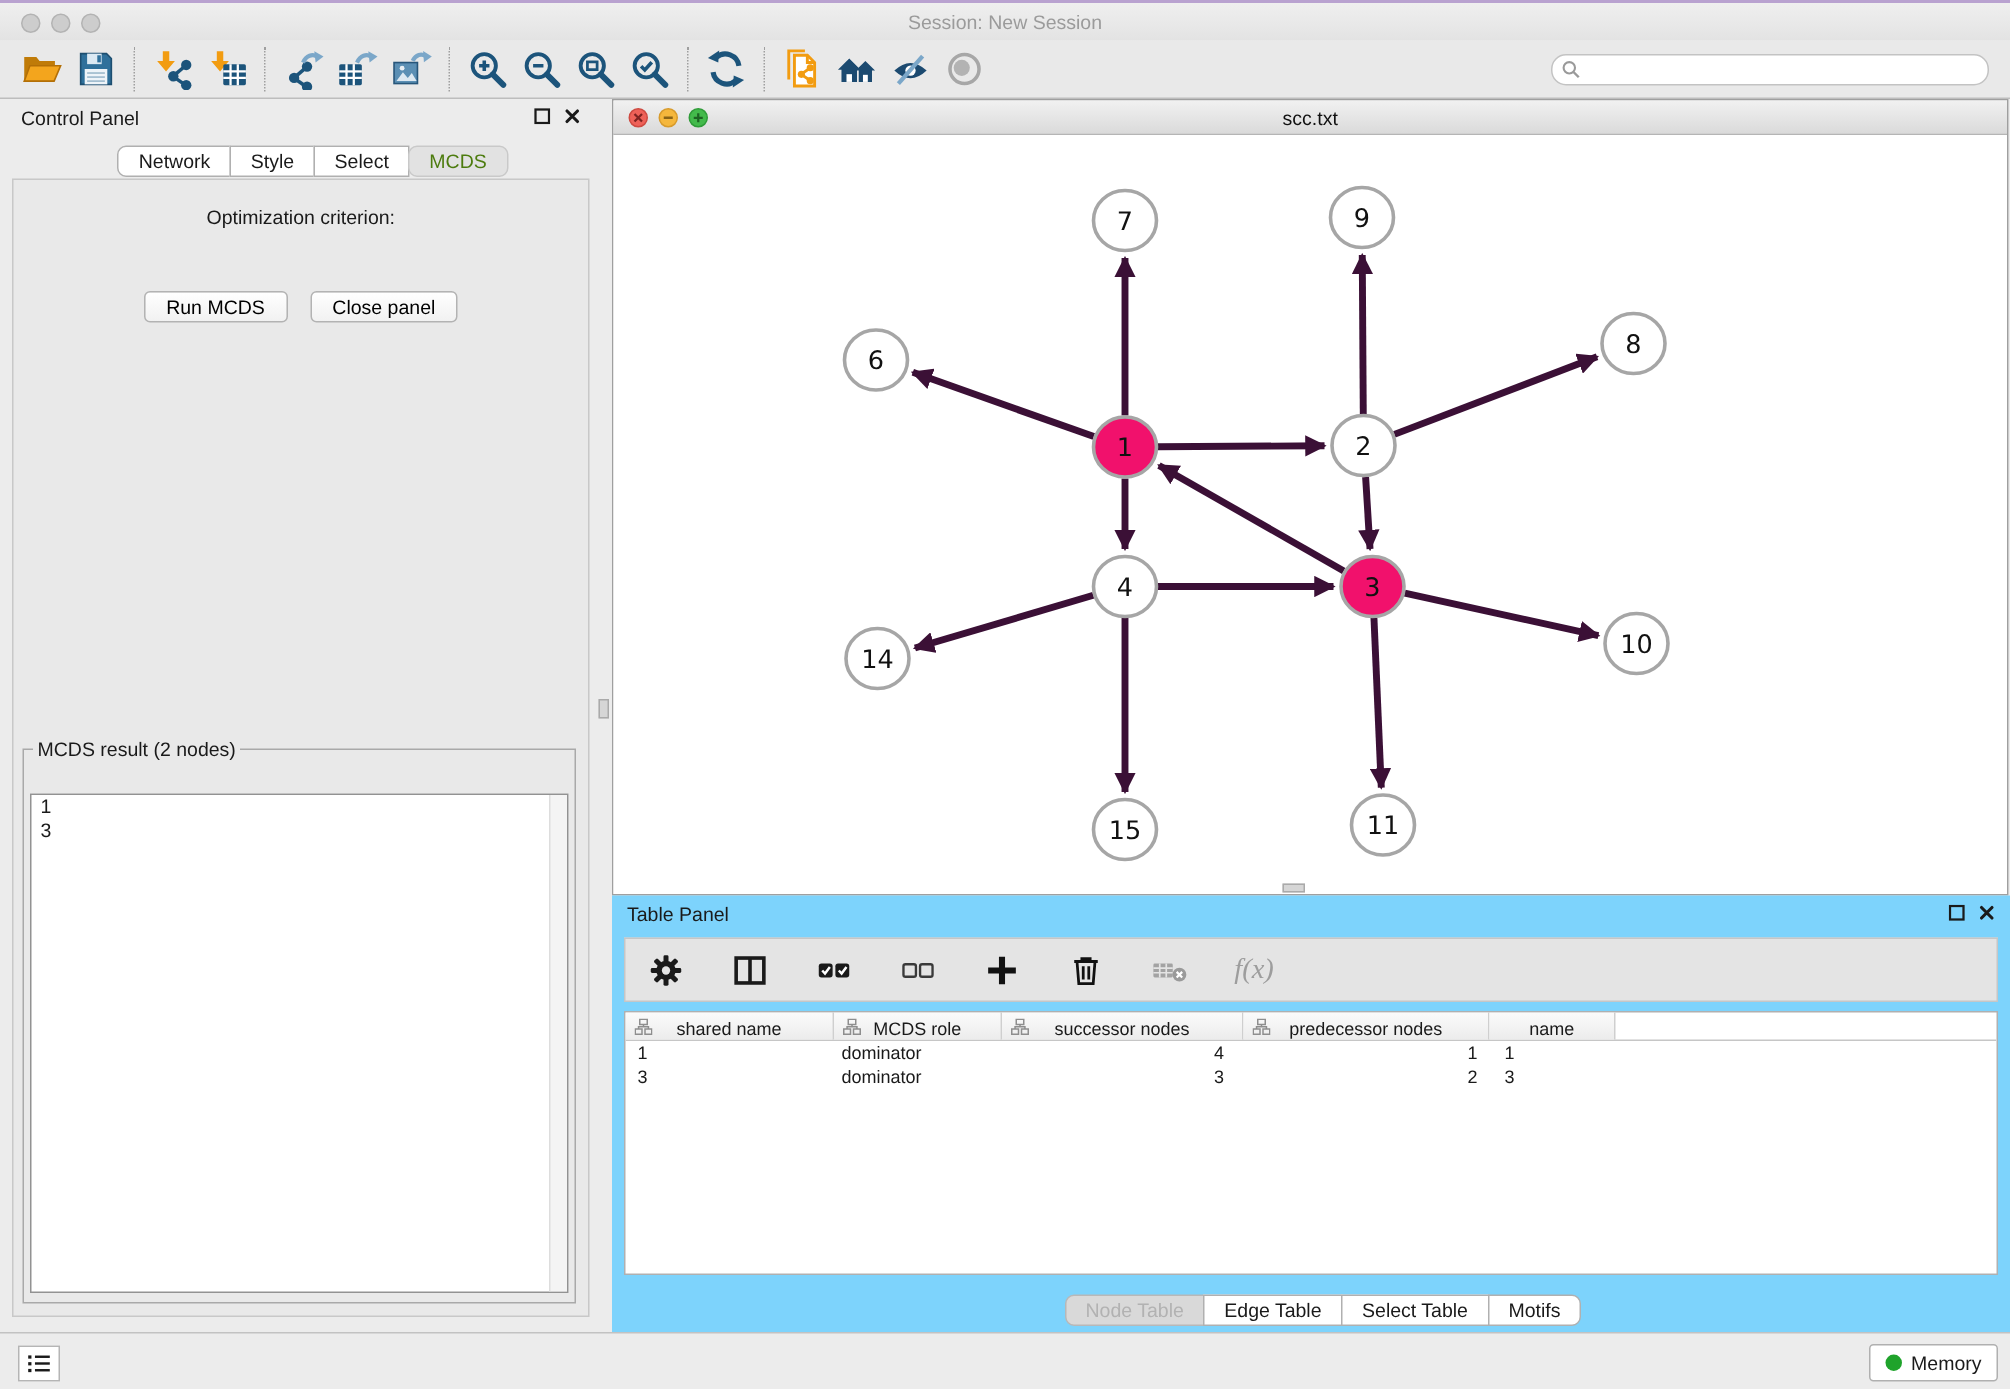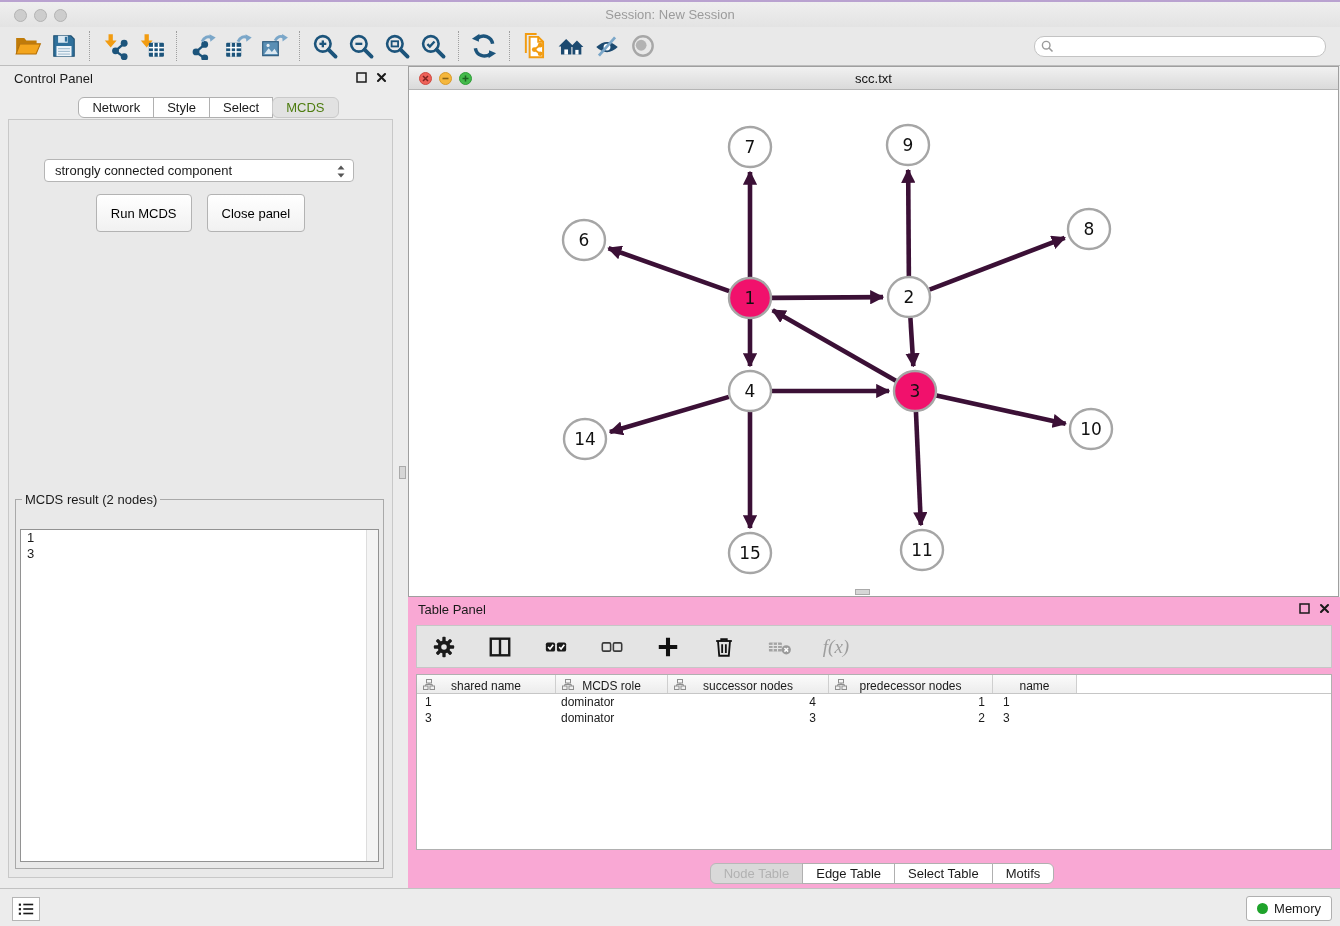--- a/index.html
+++ b/index.html
@@ -37,42 +37,42 @@
   .ui-tab:last-child { border-radius:0 6px 6px 0; }
   .ui-tab.selected { background:#e2e2e2; color:#4d7c0f; border-color:#c9c9c9; border-radius:6px; }
   .cp-content { position:absolute; top:53px; left:4px; right:4px; bottom:6px;
     border:1px solid #c8c8c8; background:#e9e9e9; }
   .opt-label { position:absolute; top:17px; left:0; right:0; text-align:center; font-size:13px; }
   .opt-select { position:absolute; top:39px; left:35px; right:38px; height:23px; background:#fff;
     border:1px solid #b5b5b5; border-radius:4px; font-size:13px; line-height:21px;
     padding:0 22px 0 10px; }
   .opt-select svg { position:absolute; right:6px; top:4px; }
   .btnrow { position:absolute; top:74px; left:0; right:0; display:flex; justify-content:center; gap:15px; }
-  .btn { height:38px; line-height:19px; padding:0 14px; font-size:13px; background:linear-gradient(#ffffff,#f1f1f1);
+  .btn { height:21px; line-height:19px; padding:0 14px; font-size:13px; background:linear-gradient(#ffffff,#f1f1f1);
     border:1px solid #b3b3b3; border-radius:4px; }
   .mcds-fieldset { position:absolute; left:6px; right:8px; top:372px; bottom:8px;
     border:1px solid #a9a9a9; margin:0; padding:4px; }
   .mcds-fieldset legend { font-size:13px; padding:0 3px; margin-left:2px; }
   .result-box { position:absolute; left:4px; right:4px; top:22px; bottom:6px; background:#fff;
     border:1px solid #929292; overflow:hidden; }
   .result-track { position:absolute; top:0; right:0; bottom:0; width:12px; background:#f4f4f4;
     border-left:1px solid #ddd; }
   .result-line { font-size:13px; line-height:16px; padding-left:6px; }
   
   .network-window { position:absolute; left:408px; top:66px; width:931px; height:531px;
     border:1px solid #9f9f9f; background:#fff; }
   .nw-titlebar { position:relative; height:23px; background:linear-gradient(#f1f1f1,#dadada);
     border-bottom:1px solid #b5b5b5; }
   .nw-traffic { position:absolute; left:10px; top:5px; display:flex; gap:7px; }
   .nw-tl { width:13px; height:13px; border-radius:50%; display:flex; align-items:center; justify-content:center; }
   .nw-title { position:absolute; left:0; right:0; top:0; height:23px; line-height:23px;
     text-align:center; font-size:13px; color:#111; }
   .nw-canvas { position:relative; width:929px; height:506px; background:#fff; }
   
-  .table-panel { position:absolute; left:408px; top:597px; width:932px; height:291px; background:#f9a8d4; }
+  .table-panel { position:absolute; left:408px; top:597px; width:932px; height:291px; background:#7dd3fc; }
   .tp-toolbar { position:absolute; left:8px; right:8px; top:28px; height:43px; background:#e4e4e4;
     border:1px solid #c6c6c6; display:flex; align-items:center; gap:22px; padding:0 10px; }
   .tp-ic { width:34px; height:34px; display:flex; align-items:center; justify-content:center; }
   .fx-label { font-family:"Liberation Serif", serif; font-style:italic; font-size:19px; color:#9d9d9d; }
   .tp-table { position:absolute; left:8px; right:8px; top:77px; height:176px; background:#fff;
     border:1px solid #b0b0b0; overflow:hidden; }
   .tp-header { display:flex; height:19px; border-bottom:1px solid #c6c6c6; }
   .th { position:relative; background:linear-gradient(#fbfbfb,#ececec); border-right:1px solid #cfcfcf;
     font-size:12px; display:flex; align-items:flex-end; justify-content:center; }
   .th svg { position:absolute; left:6px; top:4px; }
@@ -305,26 +305,21 @@
       </svg>
     </span>
   </div>
   <div class="cp-tabs">
       <div class="ui-tab">Network</div>
       <div class="ui-tab">Style</div>
       <div class="ui-tab">Select</div>
       <div class="ui-tab selected">MCDS</div>
     </div>
   <div class="cp-content">
-    <div class="opt-select">
-      <span>strongly connected component</span>
-      <svg width="12" height="15" viewBox="0 0 12 15">
-        <path d="M2.5 5.5 L6 1.5 L9.5 5.5 z M2.5 9.5 L6 13.5 L9.5 9.5 z" fill="#555"></path>
-      </svg>
-    </div>
+    <div class="opt-label">Optimization criterion:</div>
     <div class="btnrow">
       <button class="btn">Run MCDS</button>
       <button class="btn">Close panel</button>
     </div>
     <fieldset class="mcds-fieldset">
       <legend>MCDS result (2 nodes)</legend>
       <div class="result-box">
         <div>
             <div class="result-line">1</div>
             <div class="result-line">3</div>

